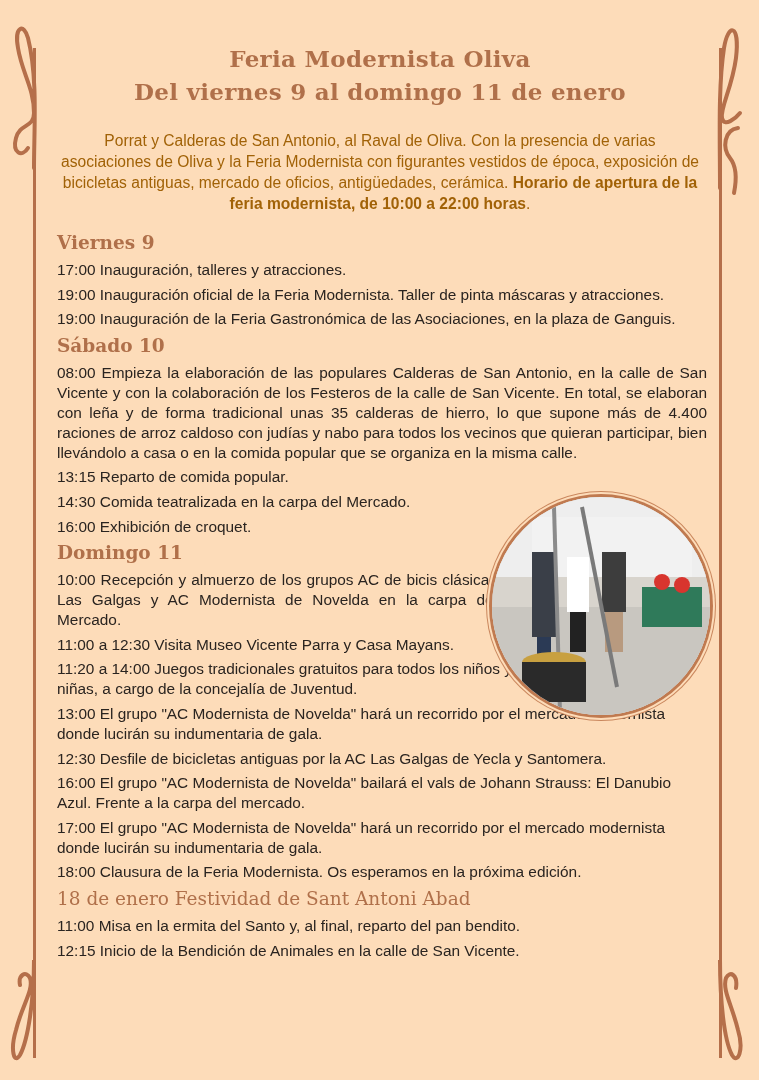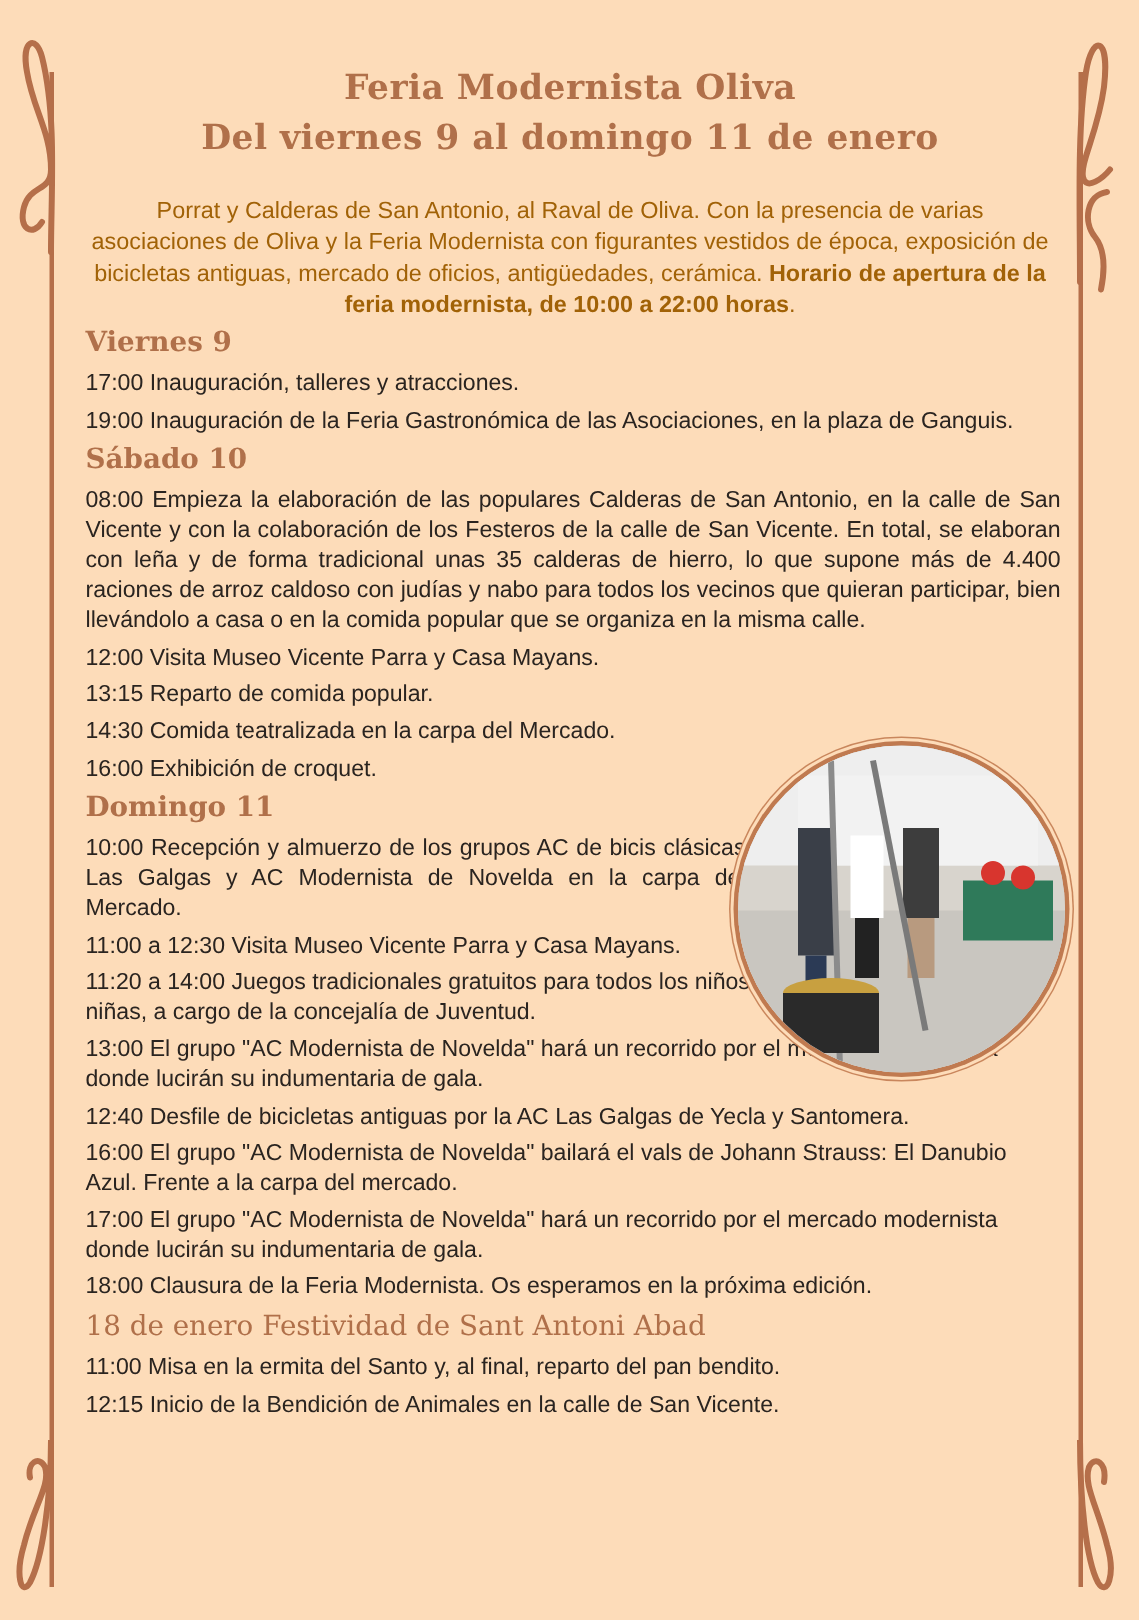--- a/index.html
+++ b/index.html
@@ -18,21 +18,21 @@
     .title-block { position: absolute; left: 60px; width: 640px; top: 42px; text-align: center; }
     .title {
       font-family: "DejaVu Serif", serif; font-weight: bold;
       color: #b0704a; font-size: 23px; line-height: 33px; letter-spacing: 0.3px;
     }
     .intro {
       position: absolute; left: 60px; width: 640px; top: 130px;
       text-align: center; font-size: 15.6px; line-height: 21px; color: #a16207;
     }
     .intro b { font-weight: bold; }
-    .content { position: absolute; left: 57px; width: 650px; top: 217px; }
+    .content { position: absolute; left: 57px; width: 650px; top: 231px; }
     .day {
       font-family: "DejaVu Serif", serif; font-weight: bold;
       color: #b0704a; font-size: 18.5px; line-height: 24px; margin: 0 0 5px 0;
     }
     .ev { font-size: 15.4px; line-height: 20px; margin: 0 0 4.6px 0; }
     .ev .t { font-weight: normal; }
     .ev.narrow { width: 440px; }
     .ev.mid { width: 510px; }
     .photo {
       position: absolute; left: 492px; top: 497px; width: 218px; height: 218px;
@@ -69,39 +69,39 @@
 
   <div class="intro">
     <span>Porrat y Calderas de San Antonio, al Raval de Oliva. Con la presencia de varias asociaciones de Oliva y la Feria Modernista con figurantes vestidos de época, exposición de bicicletas antiguas, mercado de oficios, antigüedades, cerámica. </span><b>Horario de apertura de la feria modernista, de 10:00 a 22:00 horas</b><span>.</span>
   </div>
 
   <div class="content">
 
     <section>
       <div class="day">Viernes 9</div>
       <p class="ev"><span class="t">17:00</span><span> Inauguración, talleres y atracciones.</span></p>
+      <p class="ev"><span class="t">19:00</span><span> Inauguración oficial de la Feria Modernista. Taller de pinta máscaras y atracciones.</span></p>
       <p class="ev"><span class="t">19:00</span><span> Inauguración de la Feria Gastronómica de las Asociaciones, en la plaza de Ganguis.</span></p>
     </section>
 
     <section>
       <div class="day">Sábado 10</div>
       <p class="ev" style="text-align:justify"><span class="t">08:00</span><span> Empieza la elaboración de las populares Calderas de San Antonio, en la calle de San Vicente y con la colaboración de los Festeros de la calle de San Vicente. En total, se elaboran con leña y de forma tradicional unas 35 calderas de hierro, lo que supone más de 4.400 raciones de arroz caldoso con judías y nabo para todos los vecinos que quieran participar, bien llevándolo a casa o en la comida popular que se organiza en la misma calle.</span></p>
-      <p class="ev"><span class="t">12:00</span><span> Visita Museo Vicente Parra y Casa Mayans.</span></p>
       <p class="ev"><span class="t">13:15</span><span> Reparto de comida popular.</span></p>
       <p class="ev"><span class="t">14:30</span><span> Comida teatralizada en la carpa del Mercado.</span></p>
       <p class="ev"><span class="t">16:00</span><span> Exhibición de croquet.</span></p>
     </section>
 
     <section>
       <div class="day">Domingo 11</div>
       <p class="ev narrow" style="text-align:justify"><span class="t">10:00</span><span> Recepción y almuerzo de los grupos AC de bicis clásicas Las Galgas y AC Modernista de Novelda en la carpa del Mercado.</span></p>
       <p class="ev"><span class="t">11:00 a 12:30</span><span> Visita Museo Vicente Parra y Casa Mayans.</span></p>
       <p class="ev mid"><span class="t">11:20 a 14:00</span><span> Juegos tradicionales gratuitos para todos los niños y las niñas, a cargo de la concejalía de Juventud.</span></p>
       <p class="ev"><span class="t">13:00</span><span> El grupo "AC Modernista de Novelda" hará un recorrido por el mercado modernista donde lucirán su indumentaria de gala.</span></p>
-      <p class="ev"><span class="t">12:40</span><span> Desfile de bicicletas antiguas por la AC Las Galgas de Yecla y Santomera.</span></p>
+      <p class="ev"><span class="t">12:30</span><span> Desfile de bicicletas antiguas por la AC Las Galgas de Yecla y Santomera.</span></p>
       <p class="ev"><span class="t">16:00</span><span> El grupo "AC Modernista de Novelda" bailará el vals de Johann Strauss: El Danubio Azul. Frente a la carpa del mercado.</span></p>
       <p class="ev"><span class="t">17:00</span><span> El grupo "AC Modernista de Novelda" hará un recorrido por el mercado modernista donde lucirán su indumentaria de gala.</span></p>
       <p class="ev"><span class="t">18:00</span><span> Clausura de la Feria Modernista. Os esperamos en la próxima edición.</span></p>
     </section>
 
     <section>
       <div class="day" style="font-weight:normal">18 de enero Festividad de Sant Antoni Abad</div>
       <p class="ev"><span class="t">11:00</span><span> Misa en la ermita del Santo y, al final, reparto del pan bendito.</span></p>
       <p class="ev"><span class="t">12:15</span><span> Inicio de la Bendición de Animales en la calle de San Vicente.</span></p>
     </section>

